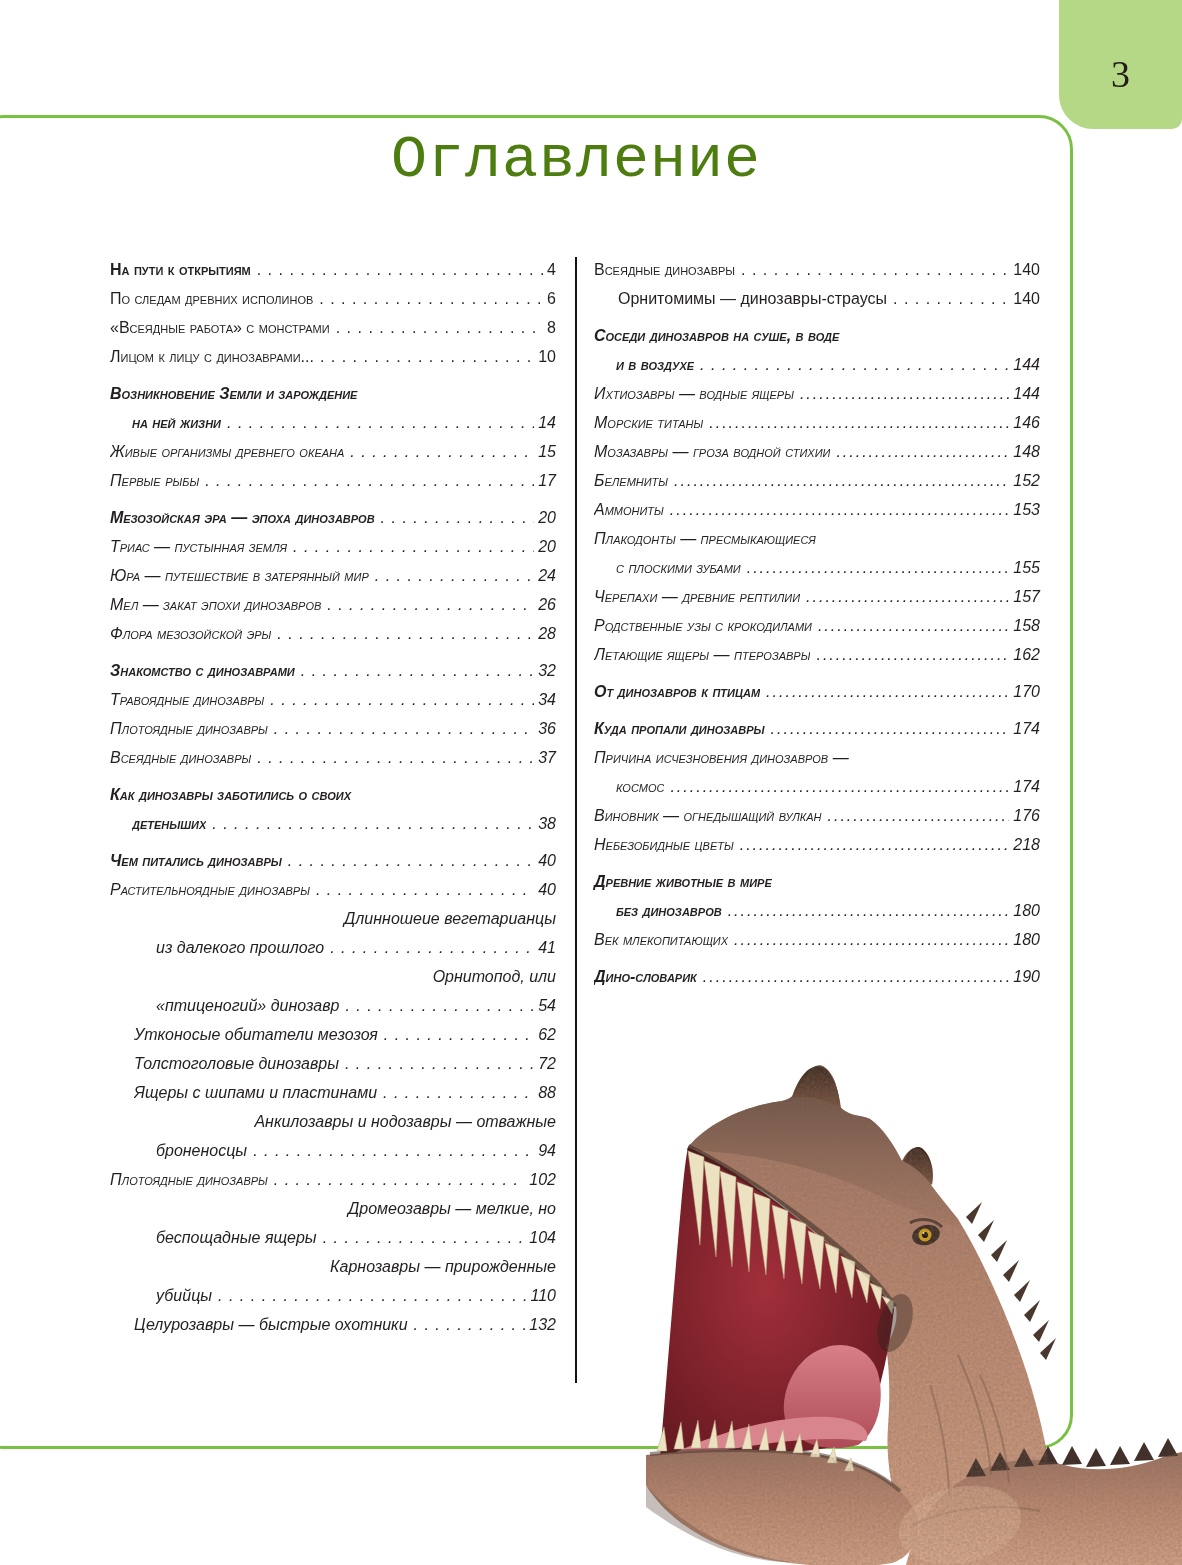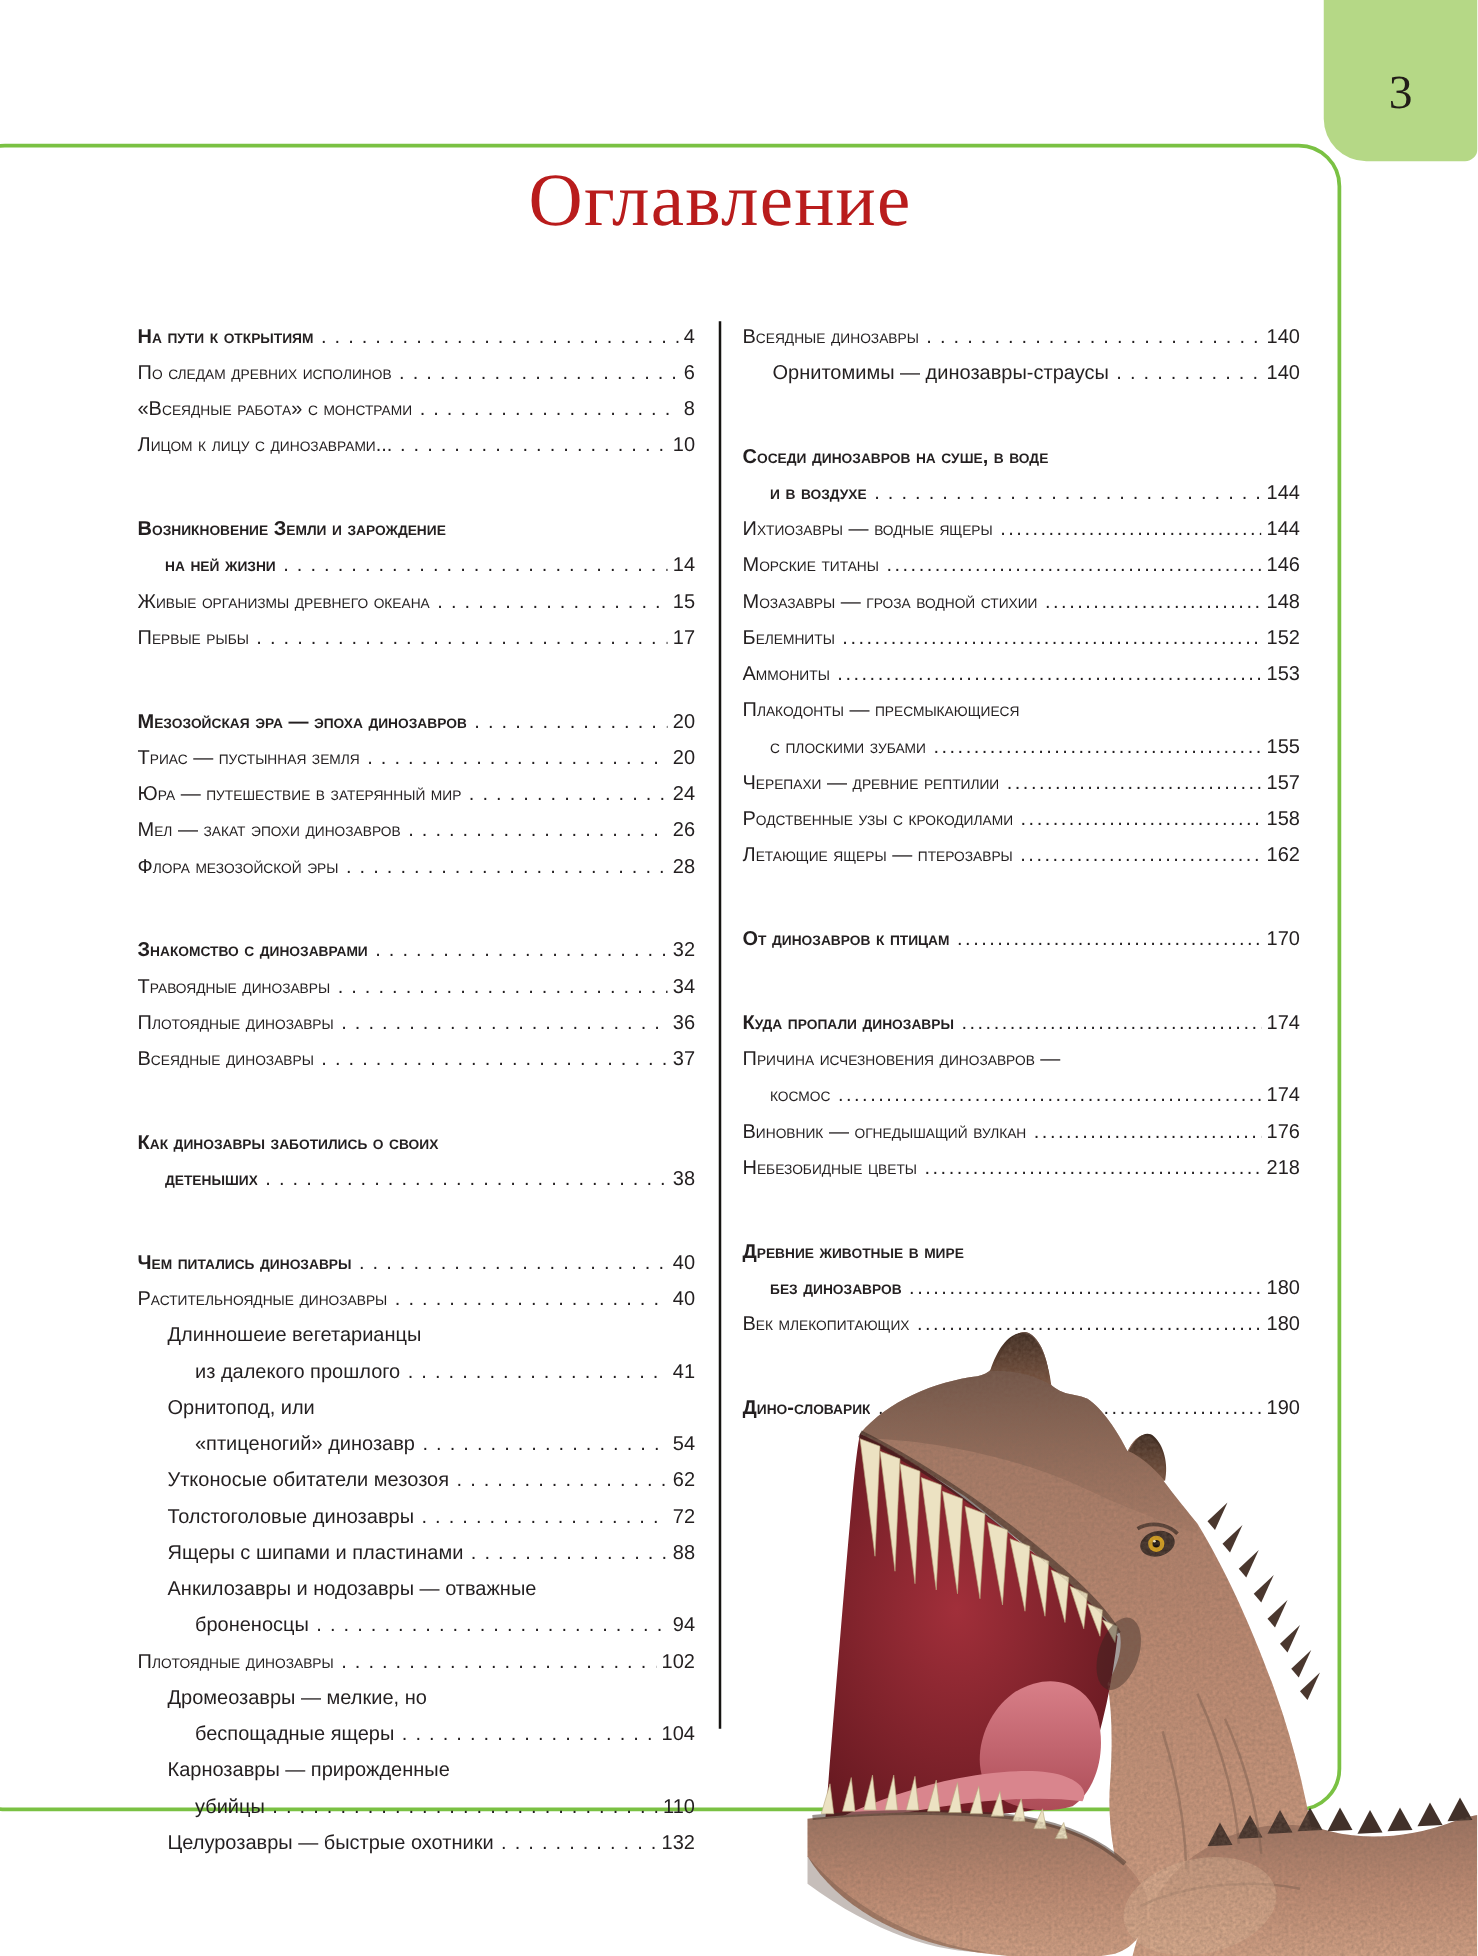--- a/index.html
+++ b/index.html
@@ -21,39 +21,39 @@
     position:absolute; left:1059px; top:-4px; width:123px; height:133px;
     background:#b5d886; border-radius:0 0 10px 34px; z-index:6;
   }
   .page-tab .num {
     display:block; text-align:center; margin-top:56px;
     font-family:"Liberation Serif", serif; font-size:38px; color:#221d18;
   }
 
   .title {
     position:absolute; left:0; top:126px; width:1152px; text-align:center;
-    font-family:Liberation Serif, serif; font-size:60px; letter-spacing:1px;
-    color:#b91c1c; z-index:2;
+    font-family:Liberation Mono, monospace; font-size:60px; letter-spacing:1px;
+    color:#4d7c0f; z-index:2;
   }
 
   .divider {
     position:absolute; left:575px; top:257px; width:2px; height:1126px;
     background:#161412; z-index:2;
   }
 
   .col { position:absolute; top:255px; font-size:16px; line-height:29px; z-index:2; }
   .col-left  { left:110px; width:446px; }
   .col-right { left:594px; width:446px; }
 
-  .group + .group { margin-top:38px; }
+  .group + .group { margin-top:8px;font-style:italic; }
 
   .toc-entry { }
   .st-head { font-weight:700; }
   .st-head .line, .st-entry .line { font-variant:small-caps; }
-  .st-sub  .line { padding-left:24px; }
+  .st-sub  .line { padding-left:24px;text-align:right; }
   .line { line-height:29px; }
   .st-head .line.cont, .st-entry .line.cont { padding-left:22px; }
   .st-sub  .line.cont { padding-left:46px; }
 
   .flexline { display:flex; align-items:baseline; }
   .label { white-space:nowrap; flex:0 1 auto; overflow:hidden; }
   .dots {
     flex:1 1 8px; min-width:8px; overflow:hidden; white-space:nowrap;
     margin:0 2px 0 6px; font-variant:normal; font-weight:400; color:#231f20;
   }

